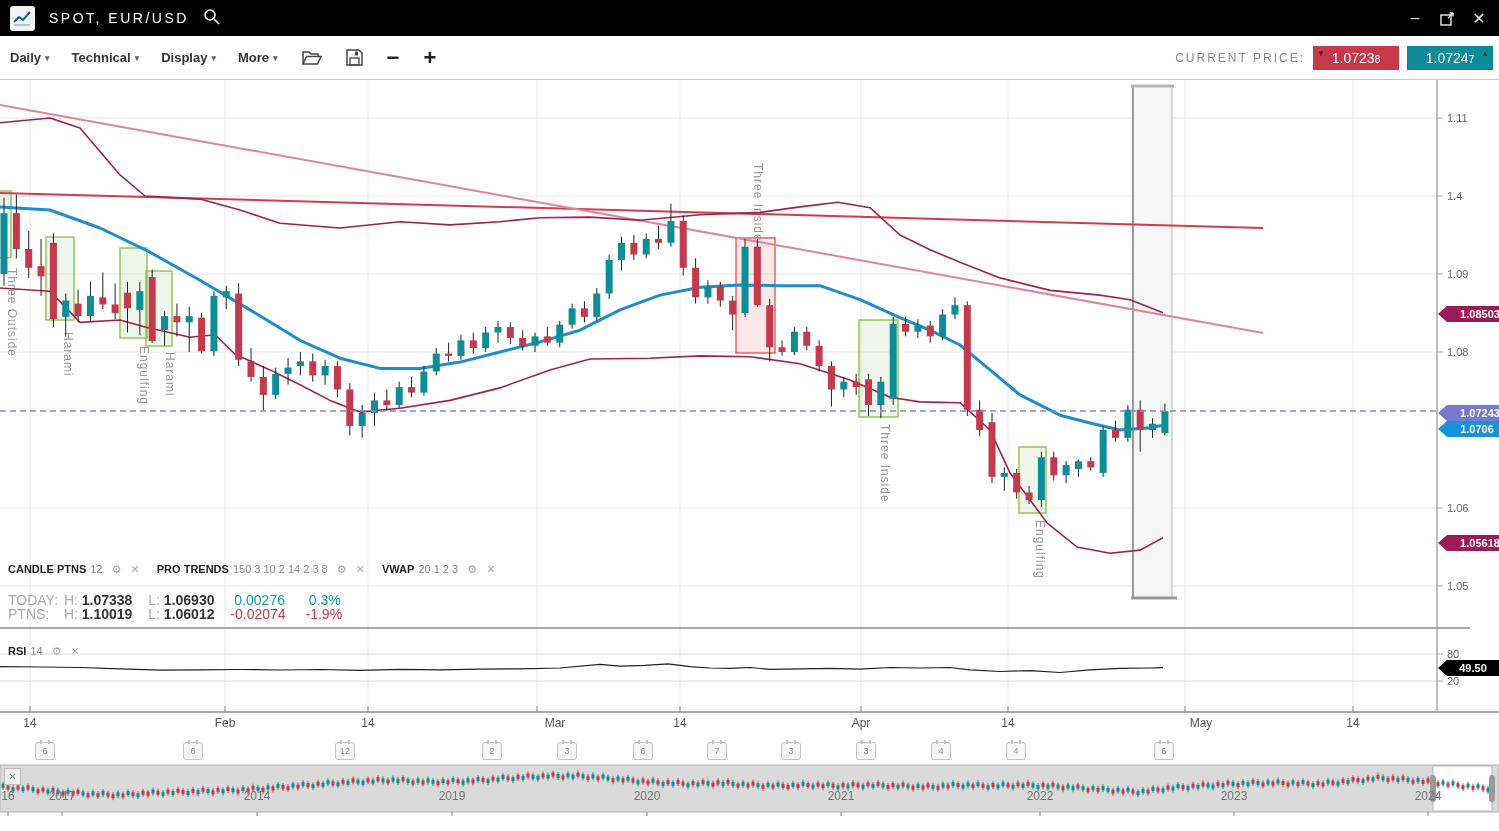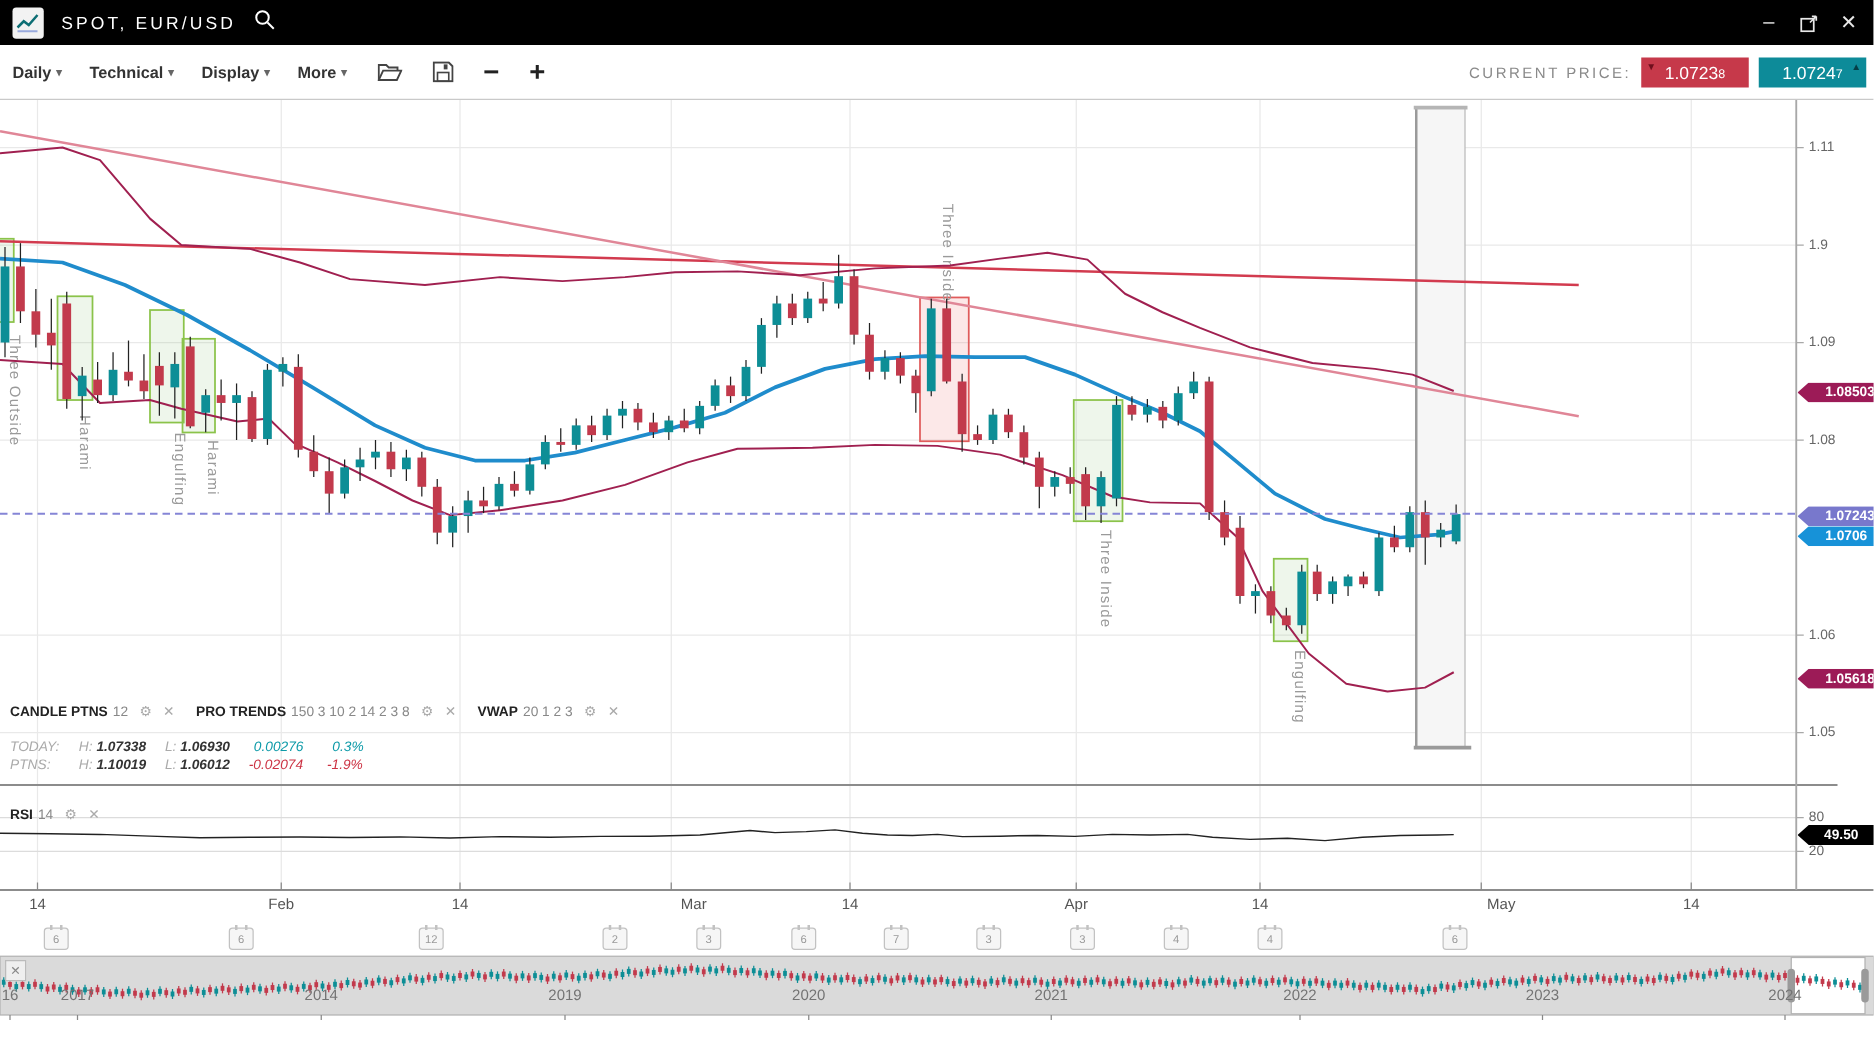--- a/index.html
+++ b/index.html
@@ -31,21 +31,21 @@
   .axislabel{position:absolute;font-size:11px;color:#666;z-index:5;}
   .axisbadge{position:absolute;left:1438px;height:16px;color:#fff;font-size:11px;font-weight:700;display:flex;align-items:center;justify-content:center;padding:0 6px 0 12px;clip-path:polygon(0 50%,9px 0,100% 0,100% 100%,9px 100%);border-radius:0 3px 3px 0;z-index:6;}
   .xlabel{position:absolute;font-size:12px;color:#555;transform:translateX(-50%);z-index:5;}
   .cal{position:absolute;width:18px;height:16px;background:#f6f6f6;border:1px solid #c2c2c2;border-radius:3px;font-size:9px;color:#9a9a9a;display:flex;align-items:center;justify-content:center;transform:translateX(-50%);z-index:5;cursor:pointer;}
   .cal:before,.cal:after{content:"";position:absolute;top:-3px;width:2px;height:4px;background:#c2c2c2;}
   .cal:before{left:4px;} .cal:after{right:4px;}
   .indrow{position:absolute;font-size:11px;color:#999;white-space:nowrap;z-index:10;}
   .indname{font-weight:700;color:#222;}
   .indparams{color:#888;margin-left:4px;}
   .icobtn{color:#aaa;cursor:pointer;margin-left:6px;font-size:11px;}
-  .statrow{position:absolute;font-size:11px;color:#aaa;z-index:10;white-space:nowrap;font-style:italic;}
+  .statrow{position:absolute;font-size:14px;color:#aaa;z-index:10;white-space:nowrap;}
   .statrow b{color:#333;font-weight:700;}
   .pos{color:#0d9aa8;} .neg{color:#cc3344;}
   .sp{display:inline-block;}
   
   .nav-close{position:absolute;left:4px;top:768px;width:15px;height:15px;background:#efefef;border:1px solid #bbb;color:#888;font-size:10px;display:flex;align-items:center;justify-content:center;z-index:12;cursor:pointer;}
   .year{position:absolute;top:789px;font-size:12px;color:#737373;transform:translateX(-50%);z-index:5;}
 </style>
 </head>
 <body>
 <div id="app">
@@ -1014,21 +1014,21 @@
 </div>
 <div class="indrow" style="left:8px;top:645px;">
   <span><span class="indname">RSI</span><span class="indparams">14</span></span>
   <span class="icobtn">⚙</span>
   <span class="icobtn">✕</span>
 </div>
 
 <div class="nav-close">✕</div>
 <div id="genlabels">
       <div class="axislabel" style="left:1447px;top:112px;">1.11</div>
-      <div class="axislabel" style="left:1447px;top:190px;">1.9</div>
+      <div class="axislabel" style="left:1447px;top:190px;">1.4</div>
       <div class="axislabel" style="left:1447px;top:268px;">1.09</div>
       <div class="axislabel" style="left:1447px;top:346px;">1.08</div>
       <div class="axislabel" style="left:1447px;top:502px;">1.06</div>
       <div class="axislabel" style="left:1447px;top:580px;">1.05</div>
       <div class="axislabel" style="left:1447px;top:648px;">80</div>
       <div class="axislabel" style="left:1447px;top:675px;">20</div>
       <div class="axisbadge" style="top:306px;background:#9c1b57;width:60px;">1.08503</div>
       <div class="axisbadge" style="top:405px;background:#7878cc;width:60px;">1.07243</div>
       <div class="axisbadge" style="top:421px;background:#1792d8;width:54px;">1.0706</div>
       <div class="axisbadge" style="top:535px;background:#9c1b57;width:60px;">1.05618</div>

